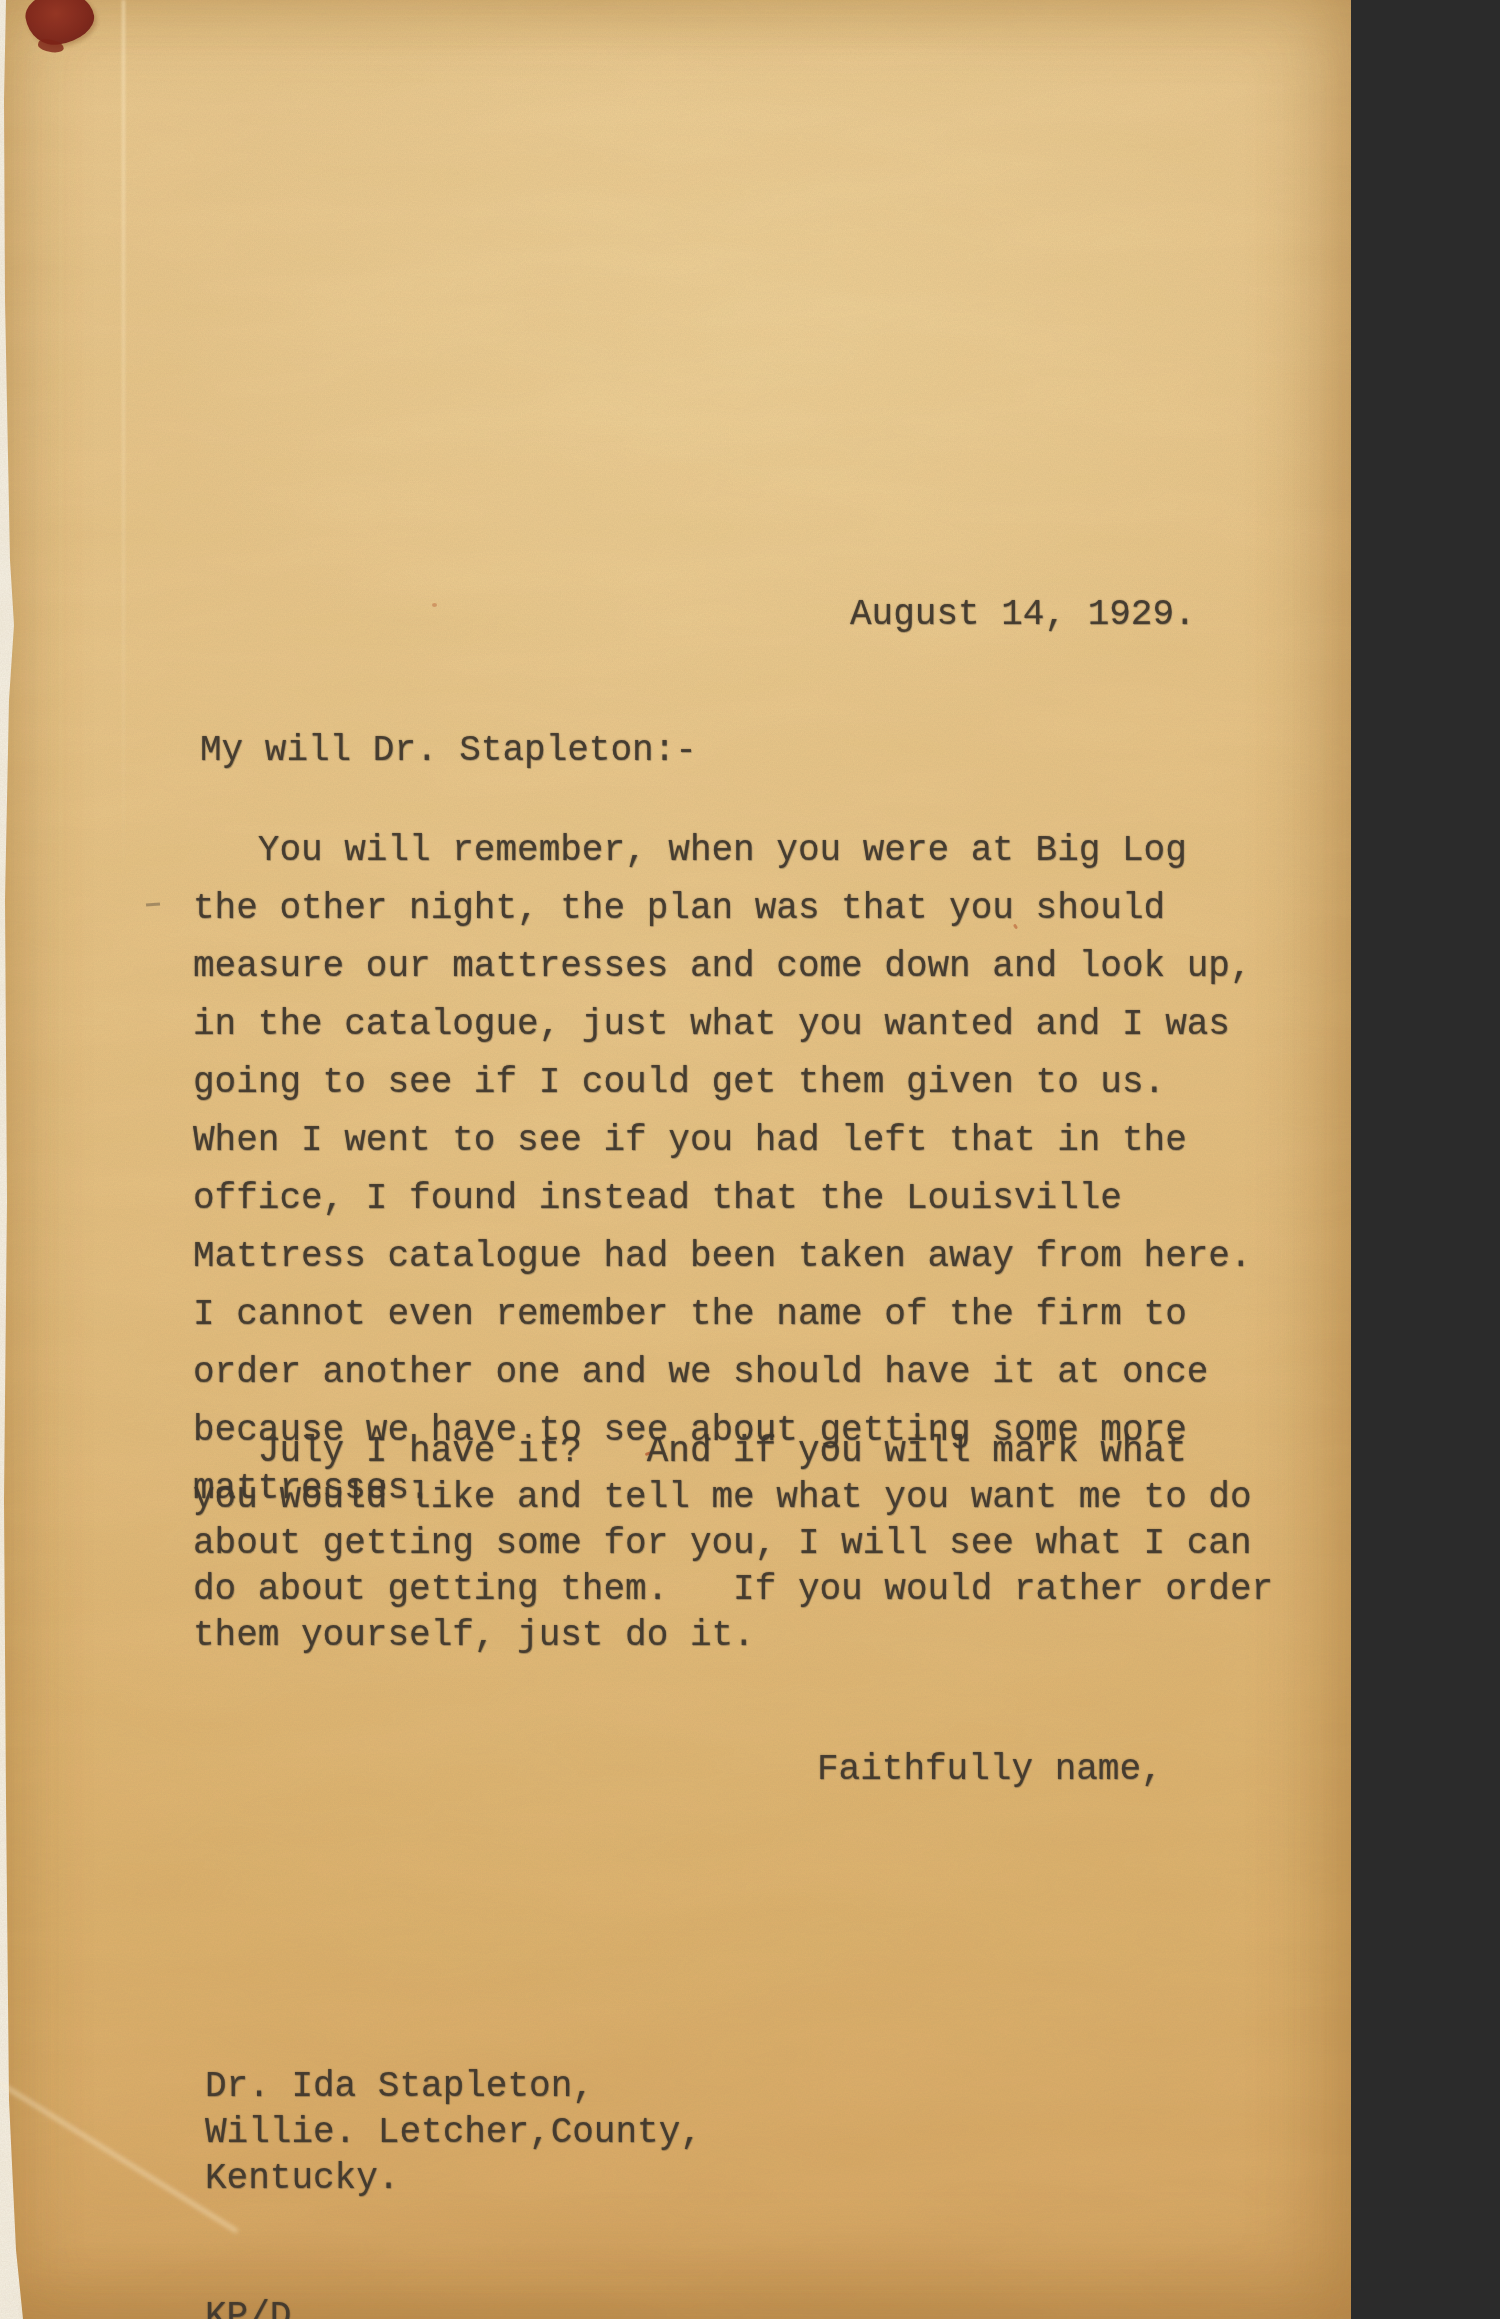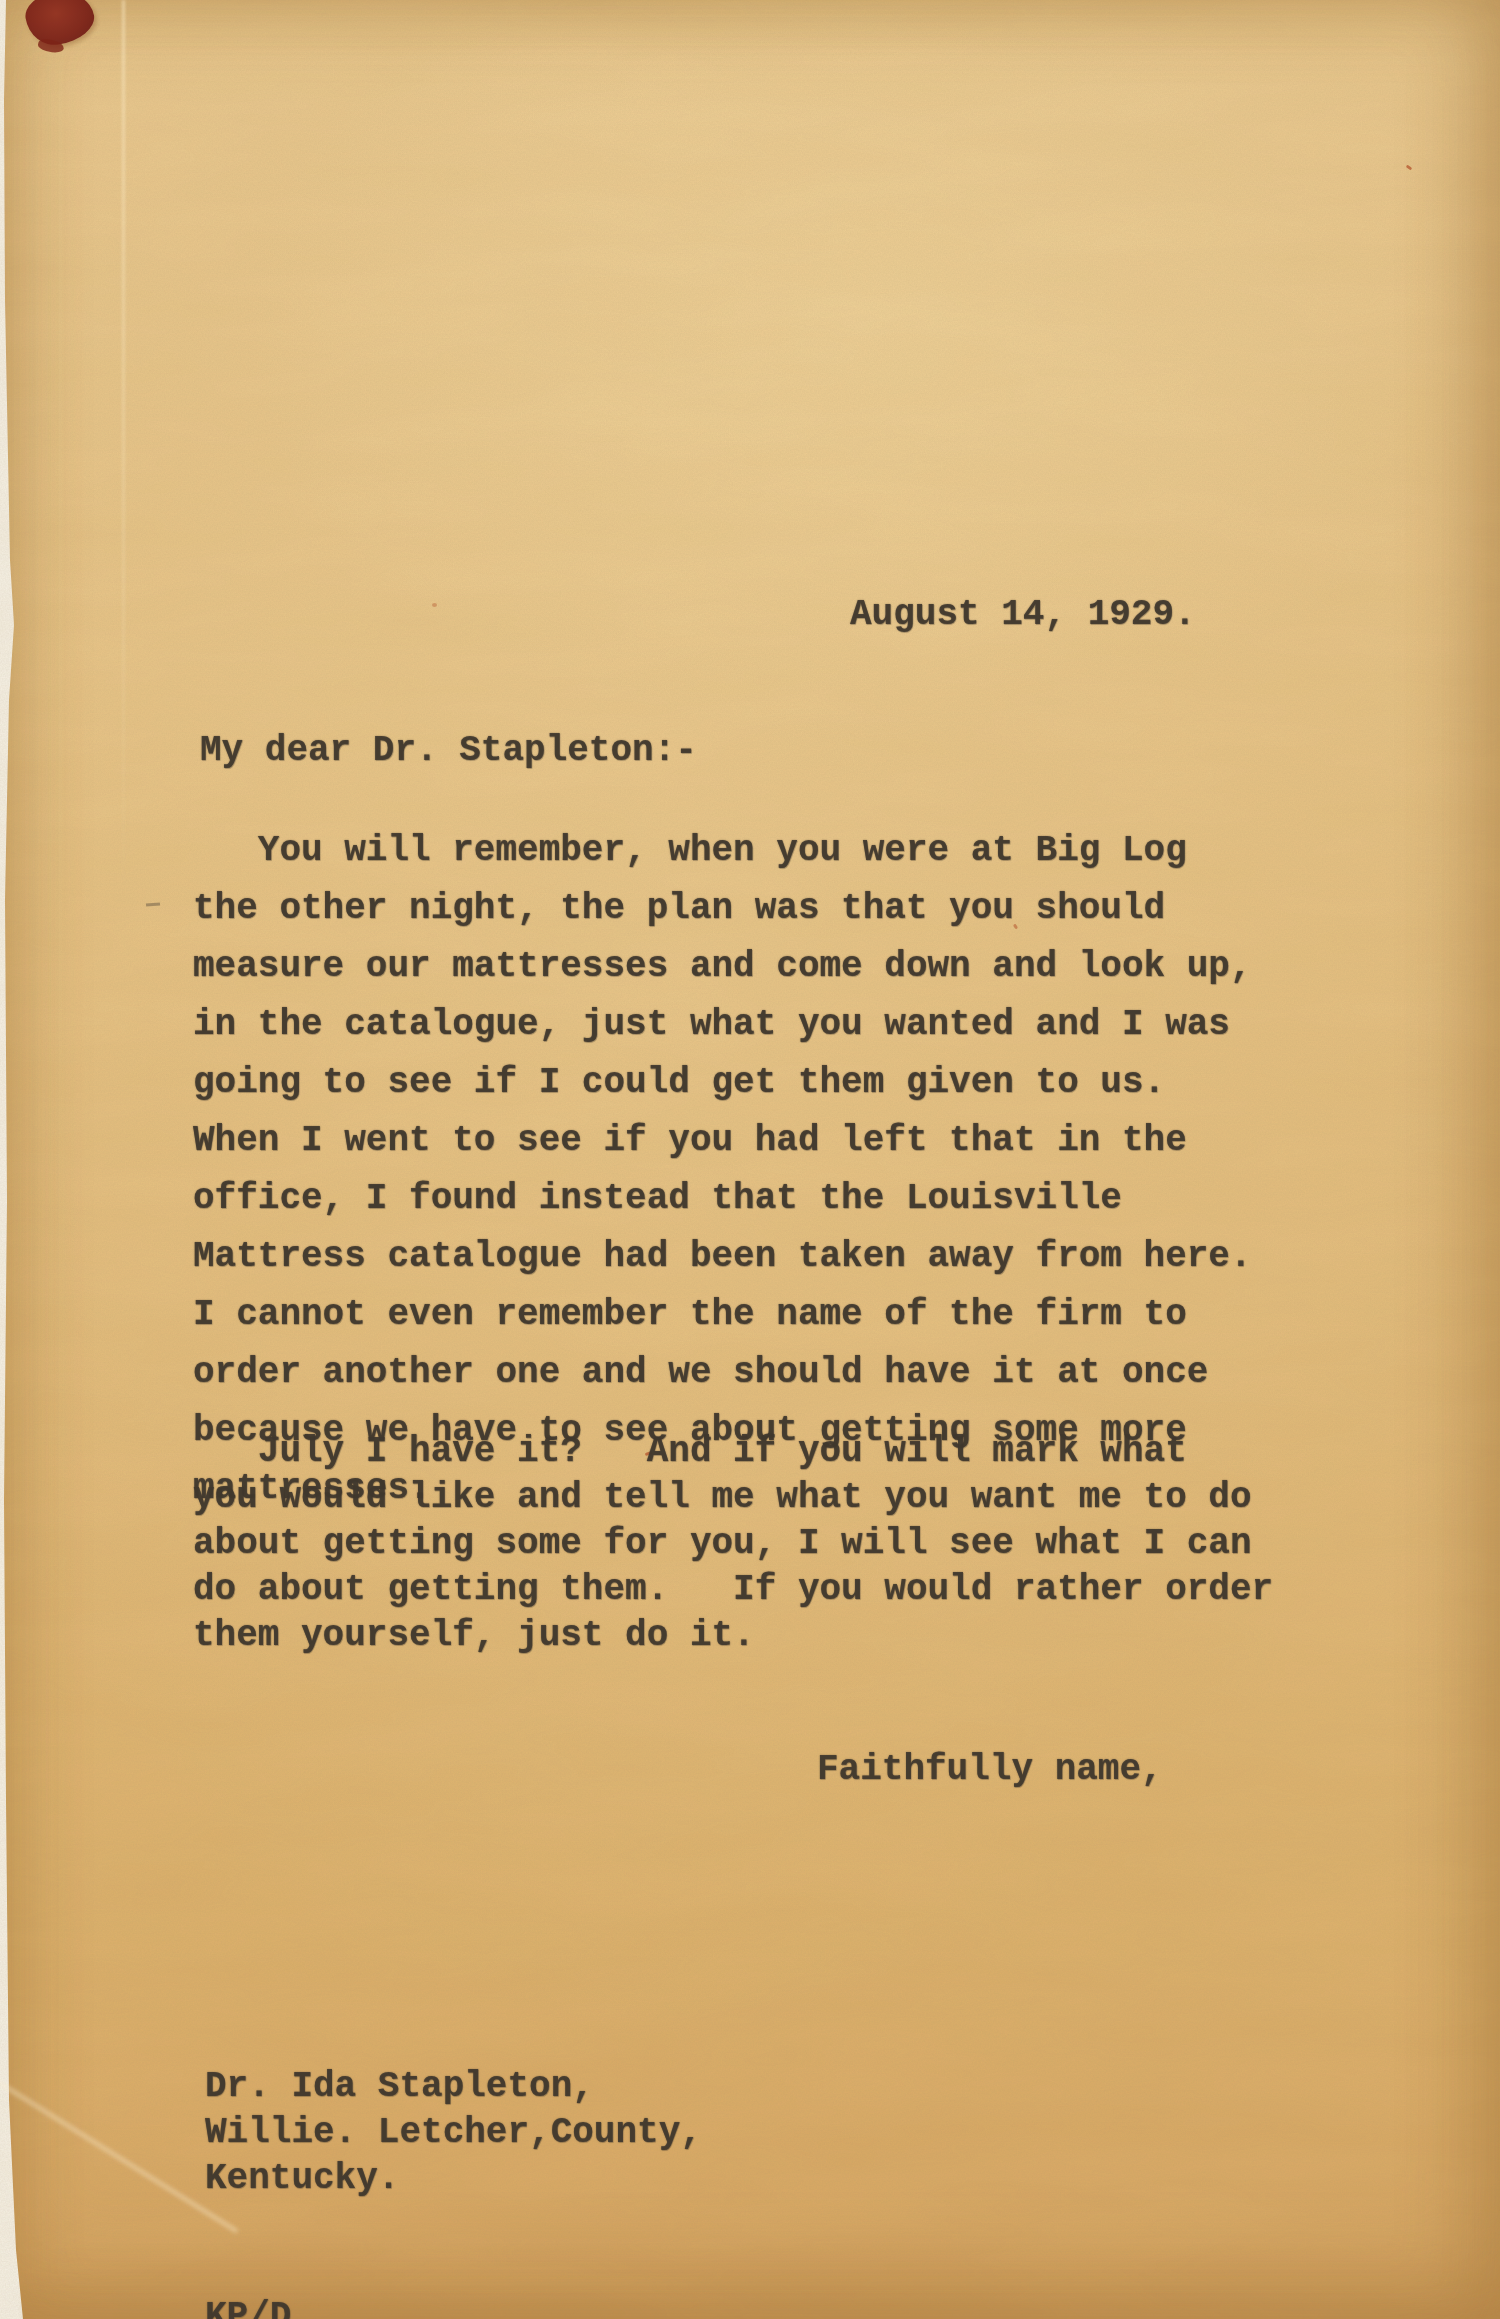--- a/index.html
+++ b/index.html
@@ -3,33 +3,32 @@
 <meta charset="utf-8">
 <style>
   html, body {
     margin: 0;
     padding: 0;
     background: #2b2b2b;
     font-family: "Liberation Mono", "DejaVu Sans Mono", monospace;
   }
   .page {
     position: relative;
-    width: 1500px;
+    width: 1351px;
     height: 2319px;
     overflow: hidden;
     background:
       radial-gradient(ellipse 900px 600px at 58% 14%, rgba(248,226,170,0.35), rgba(248,226,170,0) 70%),
       radial-gradient(ellipse 1100px 1500px at 45% 40%, rgba(250,230,180,0.18), rgba(250,230,180,0) 75%),
       linear-gradient(180deg, #eac98f 0%, #e8c486 30%, #e3bb79 62%, #deb26c 84%, #d9a763 100%);
     box-shadow:
       inset -35px 0 70px rgba(146,96,36,0.22),
       inset 0 -45px 90px rgba(146,96,36,0.26),
       inset 28px 0 60px rgba(160,110,50,0.16),
       inset 0 25px 55px rgba(214,175,105,0.25);
-    font-weight: bold;
   }
   .grain-svg {
     position: absolute;
     left: 0; top: 0;
     width: 1500px; height: 2319px;
     pointer-events: none;
   }
   .typed {
     position: absolute;
     white-space: pre;
@@ -140,21 +139,21 @@
   <div class="red-speck speck-1"></div>
   <div class="red-speck speck-2"></div>
   <div class="red-speck speck-3"></div>
   <div class="red-speck speck-4"></div>
   <div class="margin-dash"></div>
   <div class="crease-vertical"></div>
   <div class="crease-corner"></div>
 
   <div class="typed date-line">August 14, 1929.</div>
 
-  <div class="typed salutation-line">My dear Dr. Stapleton:-</div>
+  <div class="typed salutation-line">My will Dr. Stapleton:-</div>
 
   <div class="typed para-1">   You will remember, when you were at Big Log
 the other night, the plan was that you should
 measure our mattresses and come down and look up,
 in the catalogue, just what you wanted and I was
 going to see if I could get them given to us.
 When I went to see if you had left that in the
 office, I found instead that the Louisville
 Mattress catalogue had been taken away from here.
 I cannot even remember the name of the firm to

